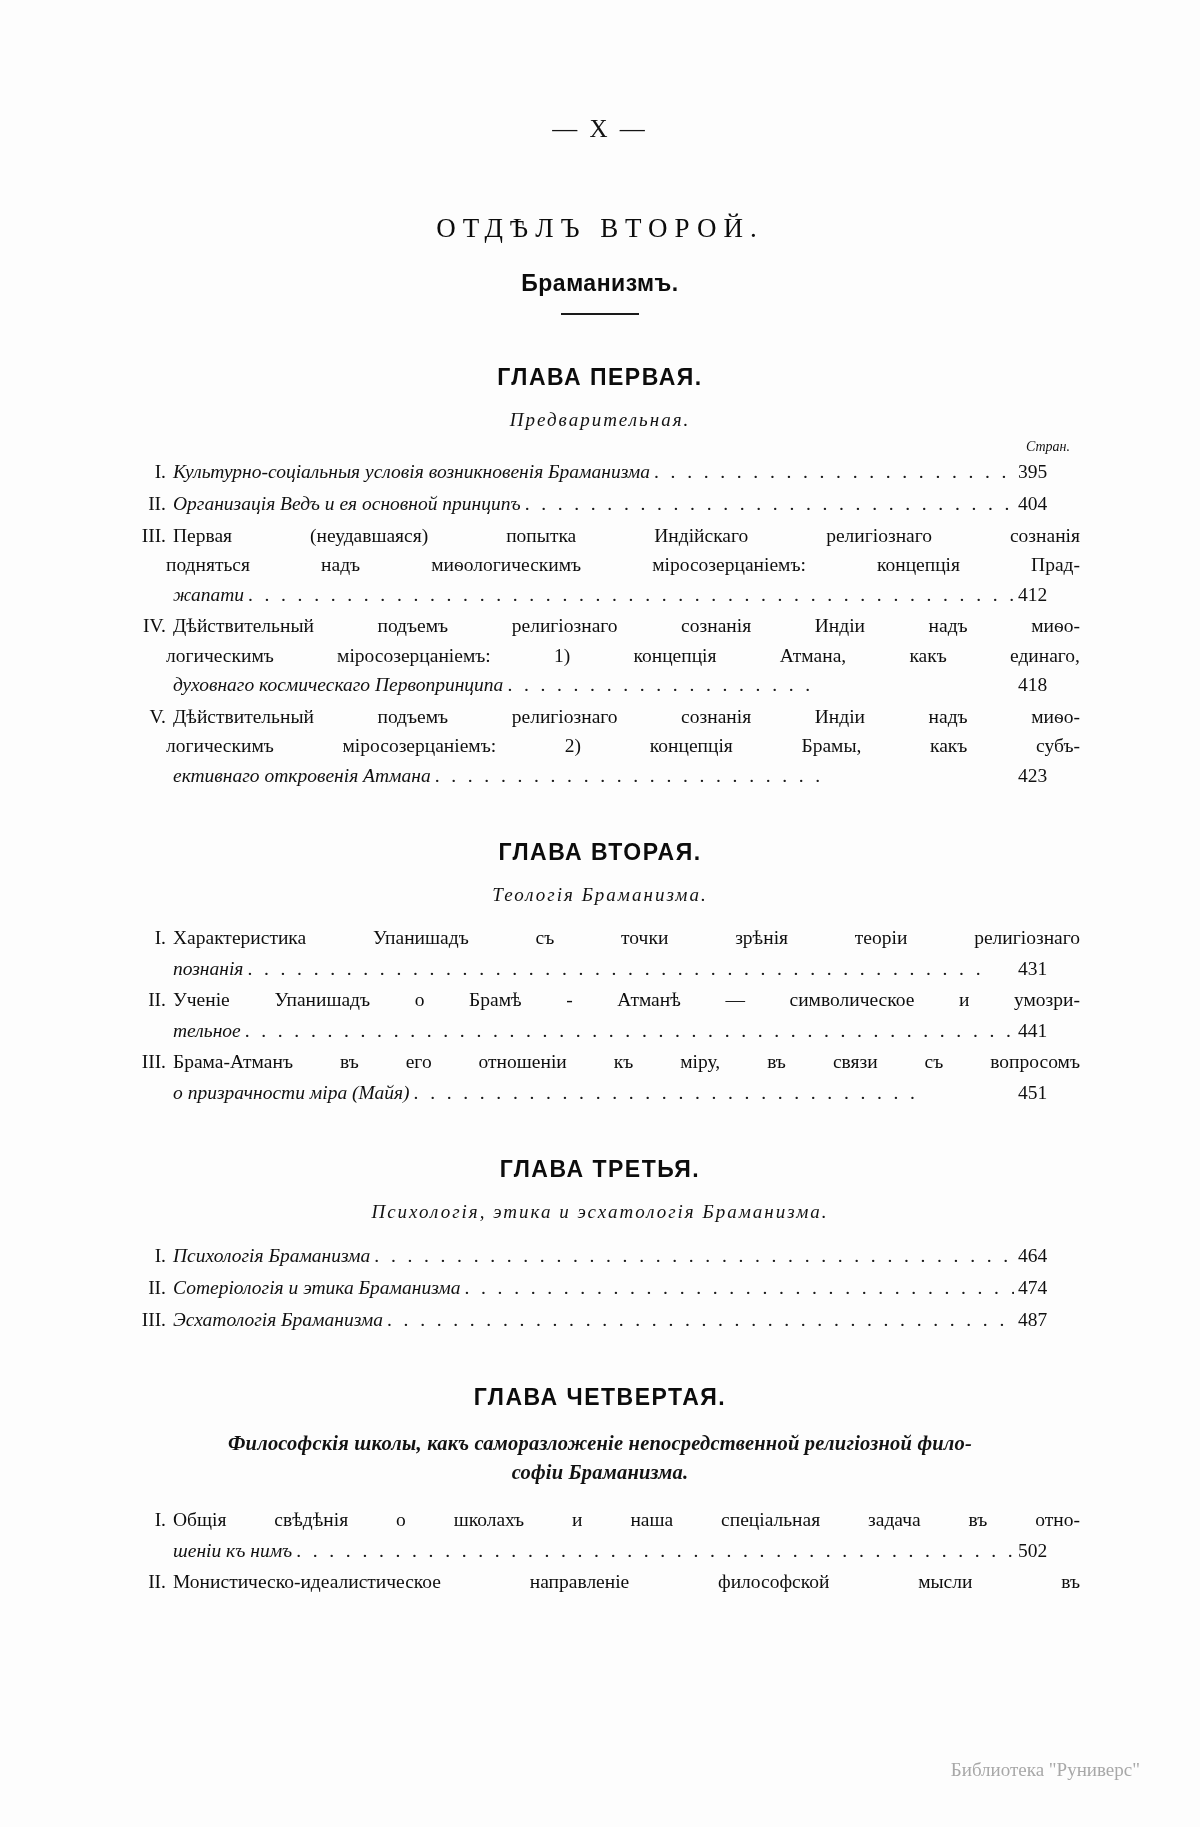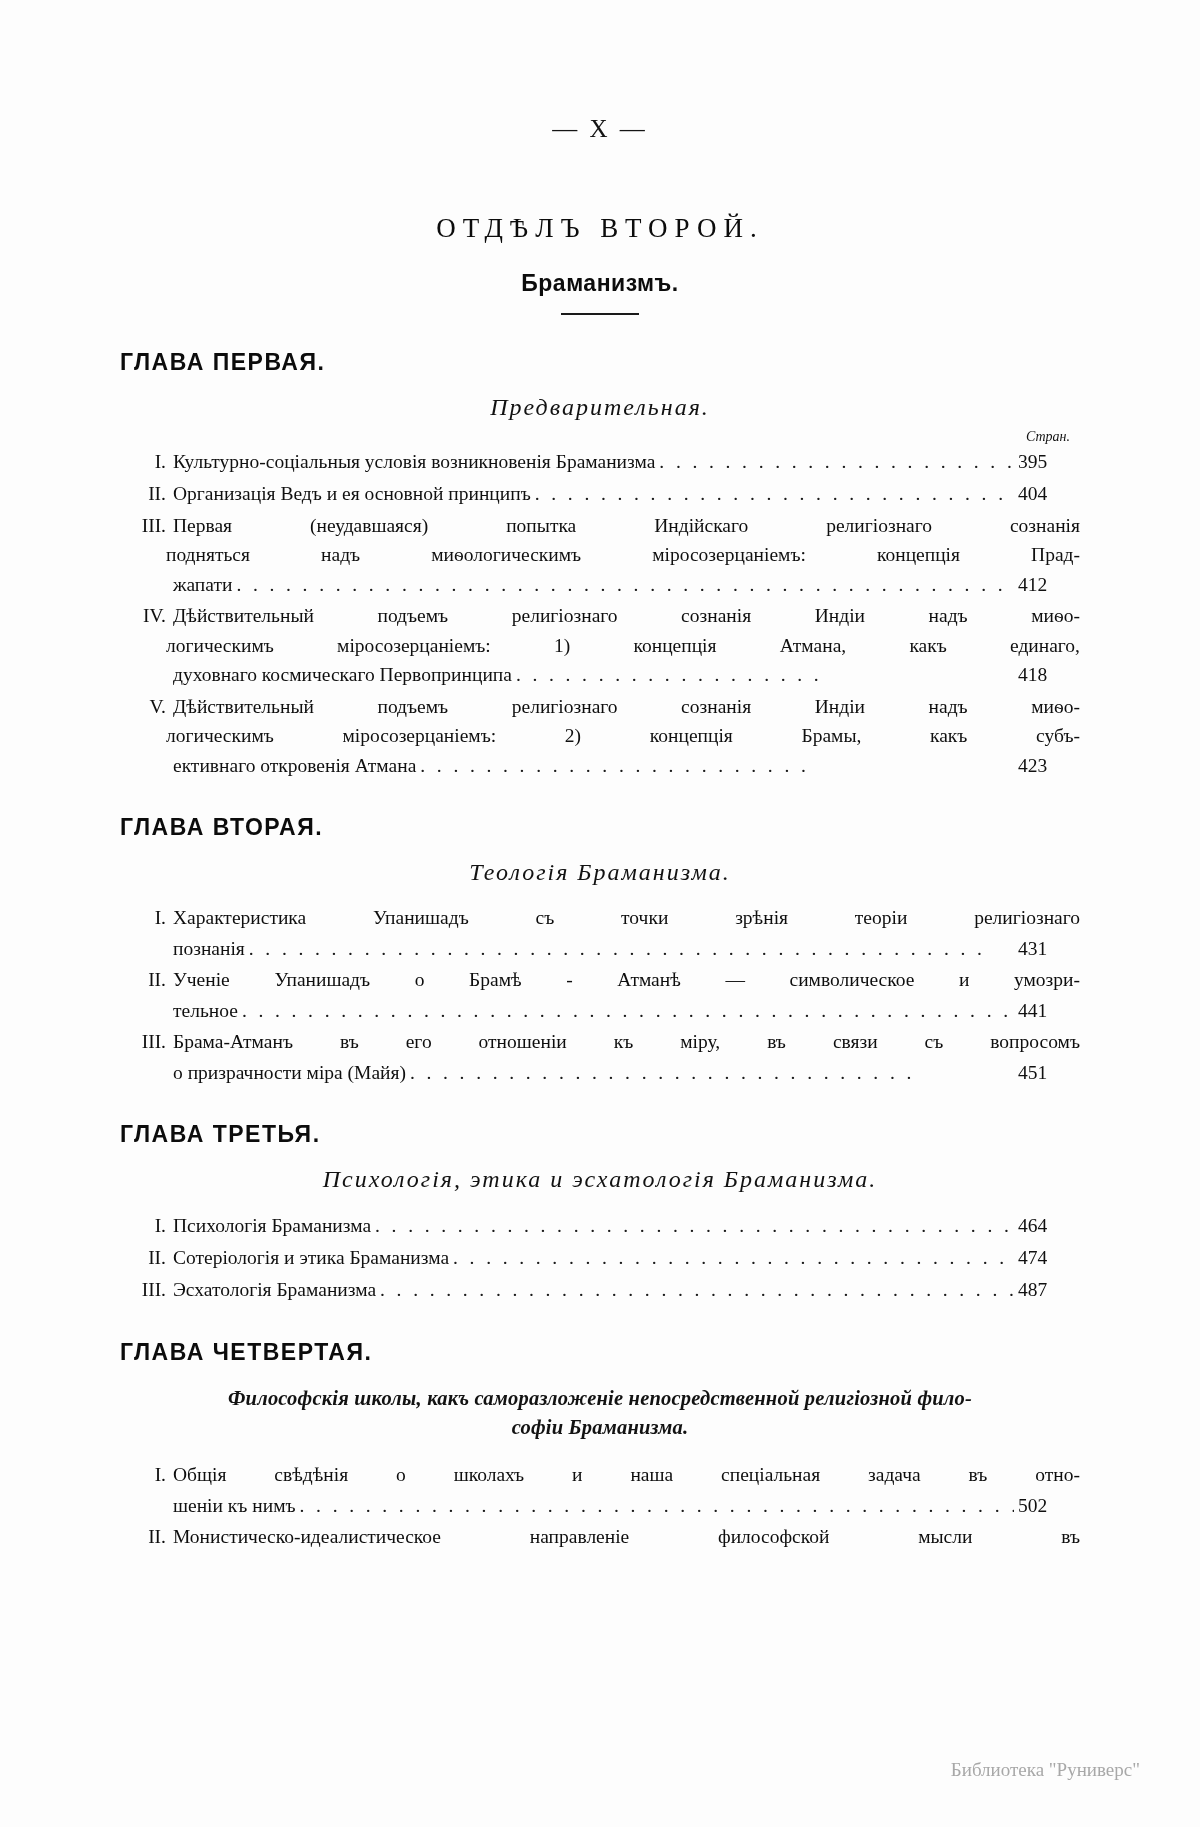--- a/index.html
+++ b/index.html
@@ -54,33 +54,33 @@
     margin-bottom: 16px;
     color: #0c0c0c;
   }
   .rule {
     width: 78px;
     height: 2px;
     background: #1a1a1a;
     margin: 12px auto 26px auto;
   }
   .chapter-heading {
-    text-align: left;
+    text-align: center;
     font-size: 23px;
     font-weight: bold;
     font-family: "Liberation Sans", sans-serif;
     letter-spacing: 1.5px;
-    margin-top: 34px;
+    margin-top: 49px;
     margin-bottom: 18px;
     color: #0c0c0c;
   }
   .chapter-subheading {
     text-align: center;
     font-style: italic;
-    font-size: 24px;
+    font-size: 19px;
     letter-spacing: 2px;
     margin-bottom: 8px;
     color: #121212;
   }
   .chapter-subheading.wide {
     letter-spacing: 0.2px;
     font-weight: bold;
     line-height: 1.45;
     font-size: 20.5px;
   }
@@ -154,21 +154,21 @@
     color: #1b1b1b;
     margin: 0 4px;
     font-size: 19.5px;
   }
   .row {
     display: flex;
     align-items: baseline;
     font-size: 19.5px;
     line-height: 1.5;
   }
-  .txtpart { white-space: nowrap; }
+  .txtpart { white-space: nowrap; font-style: italic; }
   .wrap-text { display: block; }
   .group { margin-bottom: 3px; }
 </style>
 </head>
 <body>
 
 <div class="page">
   <div class="content">
 
     <div class="page-number">— X —</div>

